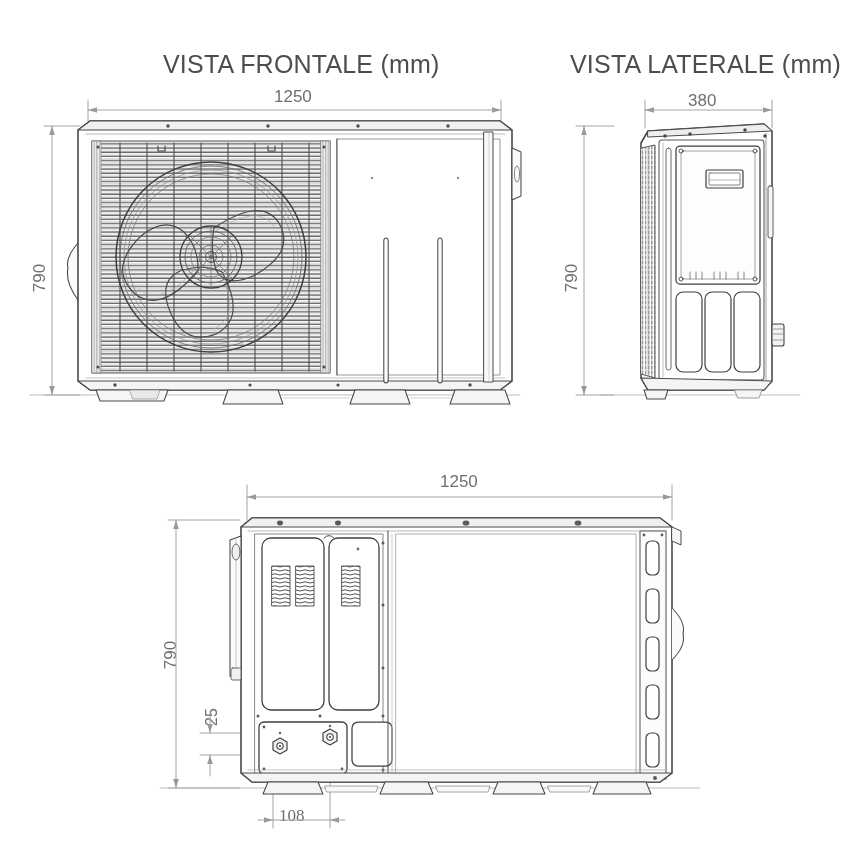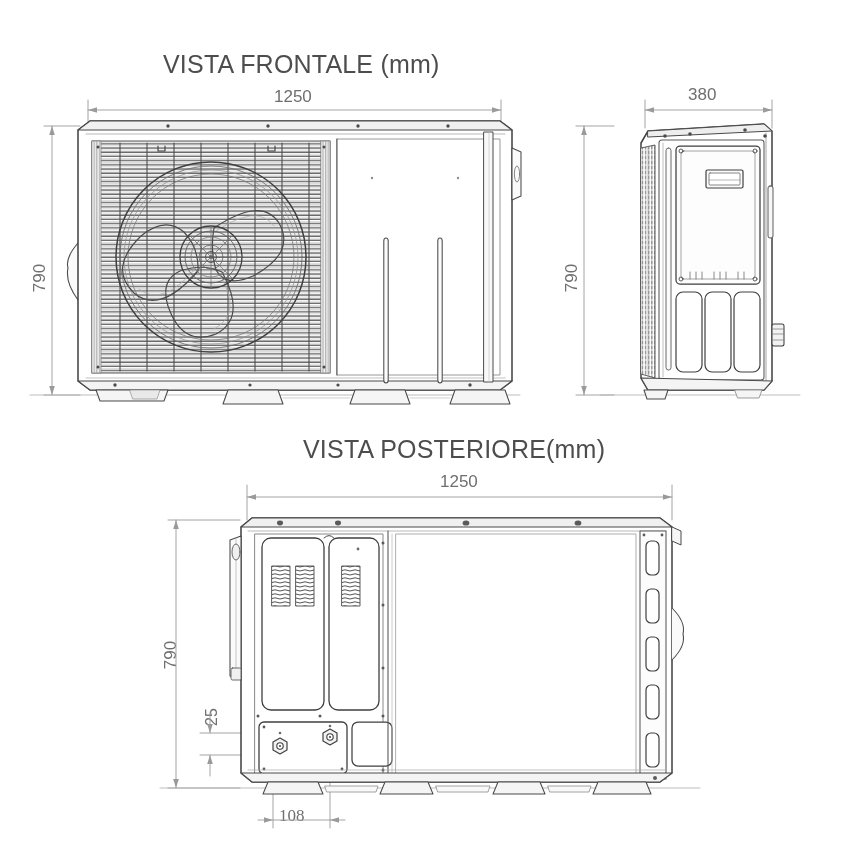--- a/index.html
+++ b/index.html
@@ -40,21 +40,21 @@
     color: #6f6f6f;
     white-space: nowrap;
     font-family: "Liberation Sans", sans-serif;
   }
   .dim-label.vert {
     transform: rotate(-90deg);
     transform-origin: 50% 50%;
   }
   #dim-front-w { left: 274px; top: 87px; }
   #dim-front-h { left: 26px;  top: 268px; }
-  #dim-side-w  { left: 688px; top: 85px; }
+  #dim-side-w  { left: 688px; top: 91px; }
   #dim-side-h  { left: 558px; top: 268px; }
   #dim-rear-w  { left: 440px; top: 472px; }
   #dim-rear-h  { left: 157px; top: 645px; }
   #dim-rear-25 { left: 203px; top: 708px; font-size: 16px; }
   #dim-rear-108{ left: 279px; top: 806px; font-family: Liberation Serif, serif; }
 
   .port-label {
     position: absolute;
     font-size: 11px;
     font-weight: 700;
@@ -64,21 +64,21 @@
   }
   #label-in  { left: 266px; top: 731px; }
   #label-out { left: 301px; top: 755px; }
 </style>
 </head>
 <body>
 
 <div id="sheet">
 
   <div class="view-title" id="title-front">VISTA FRONTALE (mm)</div>
-  <div class="view-title" id="title-rear">VISTA POSTERIORE(mm)</div>
+  <div class="view-title" id="title-side">VISTA LATERALE (mm)</div>
 
   <div class="dim-label" id="dim-front-w">1250</div>
   <div class="dim-label vert" id="dim-front-h">790</div>
 
   <div class="dim-label" id="dim-side-w">380</div>
   <div class="dim-label vert" id="dim-side-h">790</div>
 
   <div class="dim-label" id="dim-rear-w">1250</div>
   <div class="dim-label vert" id="dim-rear-h">790</div>
   <div class="dim-label vert" id="dim-rear-25">25</div>

